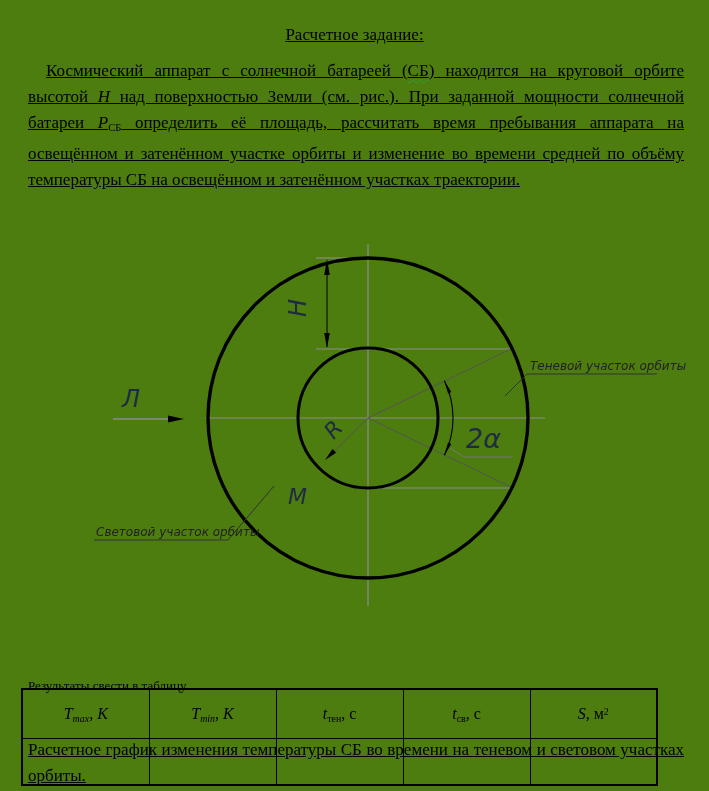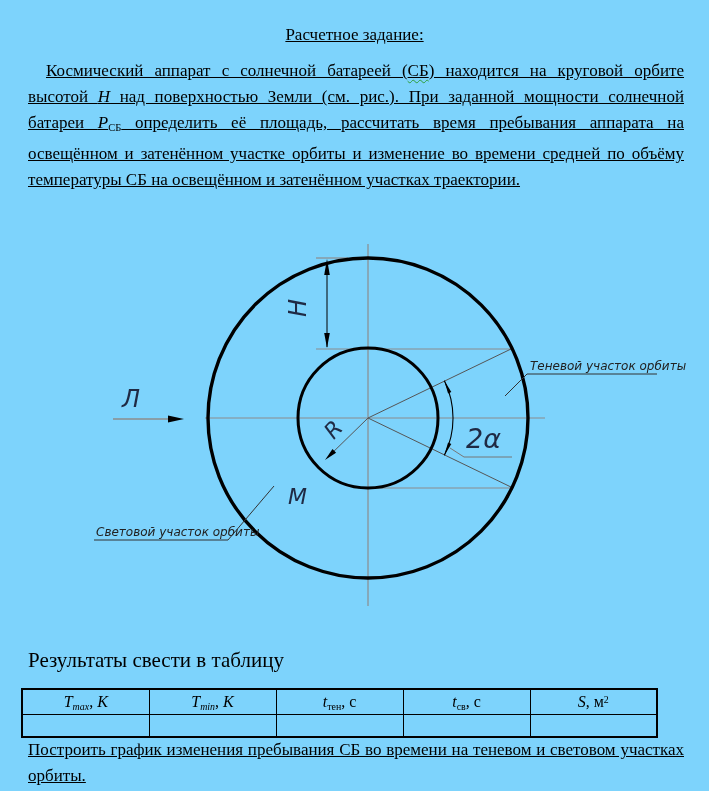--- a/index.html
+++ b/index.html
@@ -1,52 +1,52 @@
 <!DOCTYPE html>
 <html><head>
 <meta charset="utf-8">
 <style>
   html,body{margin:0;padding:0;background:#ffffff;}
   .page{
-    position:relative; width:709px; height:791px; background:#7dd3fc;
+    position:relative; width:709px; height:791px; background:#4d7c0f;
     font-family:"Liberation Serif", serif; color:#000;
     overflow:hidden;
   }
   .doc-title{
     position:absolute; top:25px; left:0; width:709px;
     text-align:center; font-size:17px;
   }
   .doc-title span{ text-decoration:underline; }
   .para{
     position:absolute; left:28px; width:656px;
     font-size:17px; line-height:26px; text-align:justify;text-decoration:underline;
   }
   .intro{ top:58px; text-indent:18px; }
   .outro{ top:737px; }
-  .caption{ position:absolute; left:28px; top:648px; font-size:21px; }
+  .caption{ position:absolute; left:28px; top:678px; font-size:13px; }
   .squiggle{
     text-decoration-line:underline;
     text-decoration-style:wavy;
     text-decoration-color:#2e9e3a;
     text-decoration-thickness:1px;
     text-underline-offset:3px;
   }
   sub.small{ font-size:0.62em; vertical-align:-0.3em; letter-spacing:0; }
   sup.small{ font-size:0.62em; vertical-align:0.45em; }
   svg.diagram{ position:absolute; top:230px; left:0; }
   .cadtext{ font-family:"DejaVu Sans", sans-serif; font-style:italic; fill:#1f2a44; }
   .cadsmall{ font-family:"DejaVu Sans", sans-serif; font-style:italic; fill:#222; font-size:12px; }
   table.results{
     position:absolute; top:688px; left:21px; width:637px;
     border-collapse:collapse; table-layout:fixed;
     border:2px solid #000;
   }
   table.results td{
     border:1.4px solid #000; text-align:center; vertical-align:middle;
-    font-size:16px; padding:0;
+    font-size:16px; padding:12px;
   }
   table.results tr.hdr td{ height:24px; }
   table.results tr.empty td{ height:21px; }
   .var{ font-style:italic; }
 </style>
 </head>
 <body>
 
 <div class="page">
 
@@ -127,15 +127,15 @@
       <tr class="empty">
         <td></td>
         <td></td>
         <td></td>
         <td></td>
         <td></td>
       </tr>
     </tbody>
   </table>
 
-  <div class="para outro">Построить график изменения пребывания СБ во времени на теневом и световом участках орбиты.</div>
+  <div class="para outro">Расчетное график изменения температуры СБ во времени на теневом и световом участках орбиты.</div>
 
 </div>
 
 </body></html>

